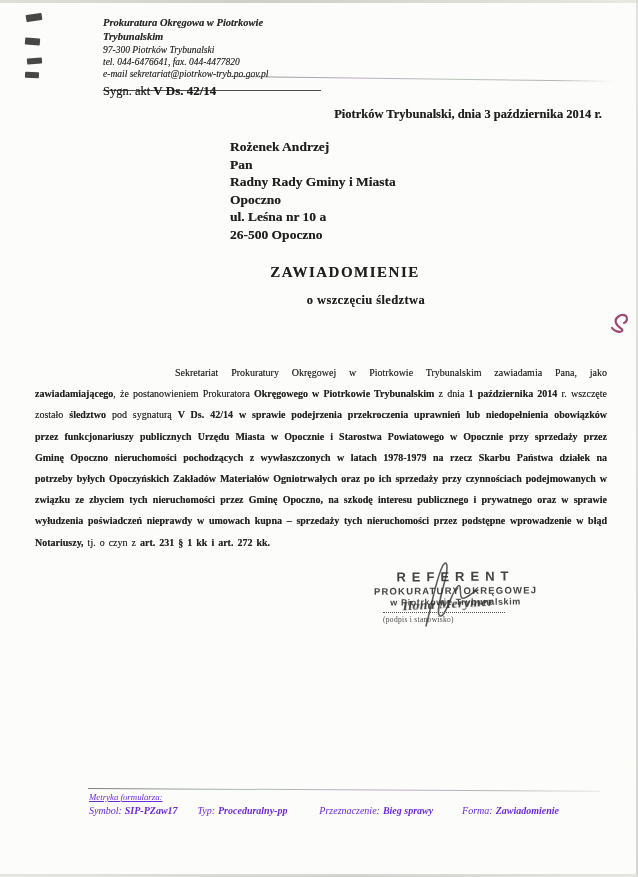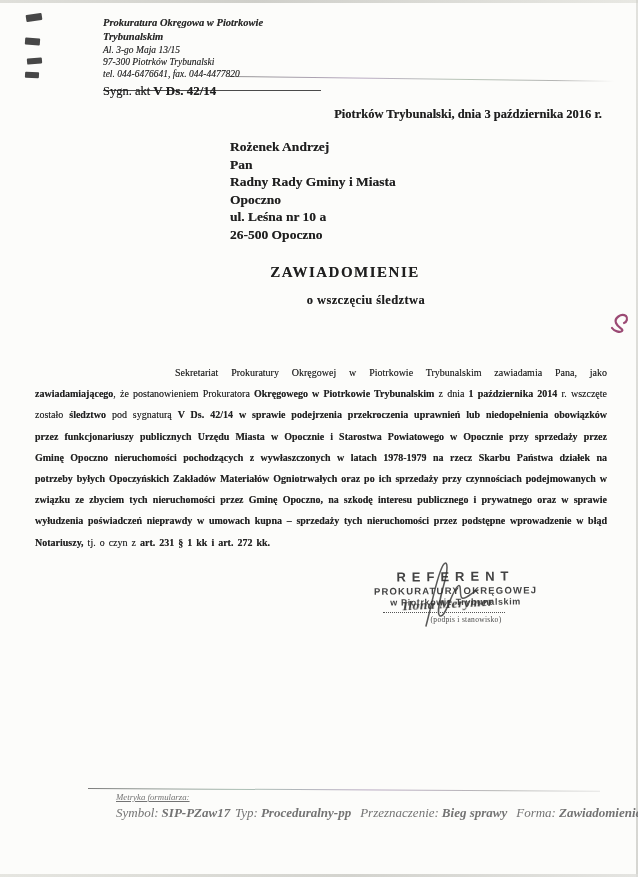--- a/index.html
+++ b/index.html
@@ -44,60 +44,60 @@
   .stamp{position:absolute;left:348px;top:569px;width:215px;text-align:center;
     color:#333;transform:rotate(-.5deg);opacity:.92;}
   .stamp .l1{font-family:"Liberation Sans","DejaVu Sans",sans-serif;font-weight:bold;font-size:13px;letter-spacing:6px;}
   .stamp .l2{font-family:"Liberation Sans","DejaVu Sans",sans-serif;font-weight:bold;font-size:9.5px;letter-spacing:1.2px;margin-top:1px;}
   .stamp .l3{font-family:"Liberation Sans","DejaVu Sans",sans-serif;font-weight:bold;font-size:9px;letter-spacing:.6px;margin-top:1px;}
   .sig-svg{position:absolute;left:398px;top:556px;}
   .sig-line{position:absolute;left:383px;top:612px;width:122px;border-top:1.5px dotted #555;}
   .sig-name{position:absolute;left:388px;top:596px;width:120px;text-align:center;
     font-style:italic;font-weight:bold;font-size:13.5px;color:#3b3b3b;
     transform:rotate(-3deg);letter-spacing:.5px;filter:blur(.2px);}
-  .sig-caption{position:absolute;left:405px;top:615px;width:122px;text-align:center;
+  .sig-caption{position:absolute;left:383px;top:615px;width:122px;text-align:left;
     font-size:7.5px;color:#4a4a4a;letter-spacing:.3px;}
   
   .footer-line{position:absolute;left:88px;top:788px;width:512px;height:1.4px;
     background:linear-gradient(90deg,rgba(70,70,70,.7),rgba(90,130,110,.5) 30%,rgba(120,90,140,.5) 55%,rgba(100,100,100,.45) 80%,rgba(140,140,140,.2));
     transform:rotate(0.3deg);transform-origin:left center;}
-  .footer{position:absolute;left:89px;top:792px;font-style:italic;color:#737373;margin-left:27px;}
+  .footer{position:absolute;left:89px;top:792px;font-style:italic;color:#6d28d9;}
   .footer .head{font-size:8.8px;text-decoration:underline;}
-  .footer .fields{display:flex;gap:9px;margin-top:3px;font-size:13px;width:470px;}
+  .footer .fields{display:flex;gap:9px;margin-top:3px;font-size:10px;width:470px;}
   .footer .field{white-space:nowrap;}
   .footer .field .val{font-weight:bold;margin-left:3px;}
   .footer .f1{width:110px;} .footer .f2{width:125px;} .footer .f3{width:148px;}
 </style>
 </head>
 <body>
 
 <div class="edge-top"></div>
 <div class="edge-right"></div>
 <div class="edge-bottom"></div>
 <div class="mark m1"></div>
 <div class="mark m2"></div>
 <div class="mark m3"></div>
 <div class="mark m4"></div>
 <div class="scanline"></div>
 
 <div class="letterhead soft">
   <div class="inner">
     <div class="org">Prokuratura Okręgowa w Piotrkowie Trybunalskim</div>
-    <div>Al. 3-go Maja 13/15</div>
     <div>97-300 Piotrków Trybunalski</div>
     <div>tel. 044-6476641, fax. 044-4477820</div>
+    <div>e-mail   sekretariat@piotrkow-tryb.po.gov.pl</div>
   </div>
 </div>
 
 <div class="sygn soft">
   <span>Sygn. akt</span>
   <b>V Ds. 42/14</b>
 </div>
 
-<div class="dateline soft">Piotrków Trybunalski, dnia 3 października 2016 r.</div>
+<div class="dateline soft">Piotrków Trybunalski, dnia 3 października 2014 r.</div>
 
 <div class="addressee soft">
 
 <div>Rożenek Andrzej</div>
     <div>Pan</div>
     <div>Radny Rady Gminy i Miasta</div>
     <div>Opoczno</div>
     <div>ul. Leśna nr 10 a</div>
     <div>26-500 Opoczno</div>
   </div>

